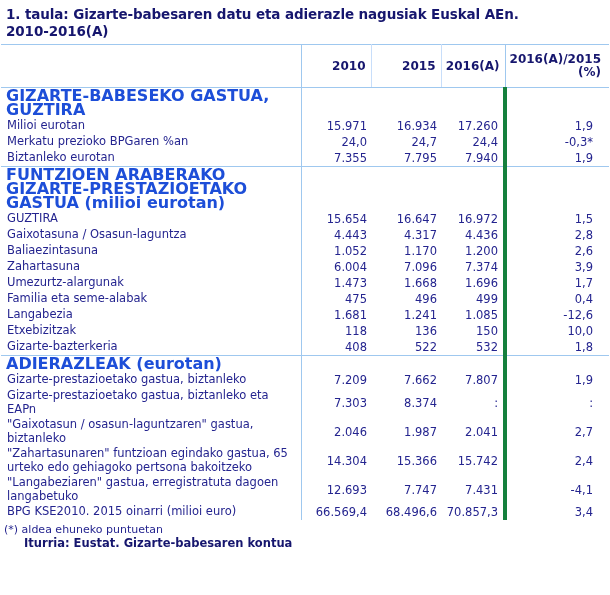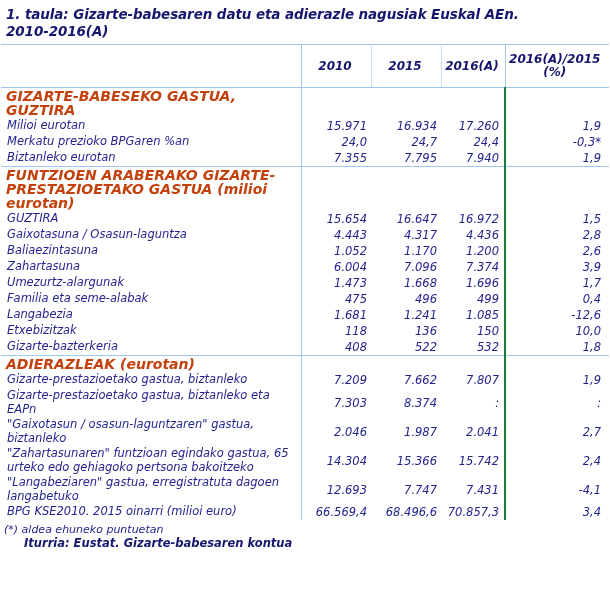--- a/index.html
+++ b/index.html
@@ -13,21 +13,20 @@
     font-family: "DejaVu Sans", "Liberation Sans", sans-serif;
     color: #1a1a8c;
     overflow: hidden;
   }
   .page {
     width: 558px;
     height: 595px;
     position: relative;
     box-sizing: border-box;
     padding: 0;
-    font-style: italic;
   }
   .title {
     font-size: 13.5px;
     font-weight: bold;
     line-height: 17px;
     color: #16166e;
     padding: 6px 6px 4px 6px;
     letter-spacing: -0.1px;
   }
   table.maintable {
@@ -48,21 +47,21 @@
     font-size: 11.5px;
     color: #24248f;
   }
   thead tr.head-row th {
     border-top: 1px solid #9fc8ef;
     border-bottom: 1px solid #9fc8ef;
     font-weight: bold;
     font-size: 12px;
     color: #16166e;
     height: 38px;
-    text-align: center;
+    text-align: right;
     padding: 2px 5px 2px 3px;
     line-height: 13px;
   }
   thead tr.head-row th.h-label {
     border-right: 1px solid #9fc8ef;
   }
   thead tr.head-row th.h-y1 { border-right: 1px solid #c8defa; }
   thead tr.head-row th.h-y2 { border-right: 1px solid #c8defa; }
   thead tr.head-row th.h-y3 { border-right: 1px solid #9fc8ef; }
   thead tr.head-row th.h-var { padding-right: 8px; }
@@ -74,30 +73,30 @@
     padding: 1px 4px 1px 6px;
     text-align: left;
     line-height: 13.5px;
   }
   tbody td.num {
     text-align: right;
     padding: 1px 4px 1px 2px;
     white-space: nowrap;
   }
   tbody td.num.n3 {
-    border-right: 2px solid #15803d;
+    border-right: 4px solid #15803d;
     padding-right: 5px;
   }
   tbody td.num.nvar {
-    padding-right: 8px;
+    padding-right: 16px;
   }
   tr.section-head td.lbl {
     font-weight: bold;
-    font-size: 14px;
-    color: #c2410c;
+    font-size: 16px;
+    color: #1d4ed8;
     padding-left: 5px;
     line-height: 14px;
   }
   tr.section-head.with-top td {
     border-top: 1px solid #9fc8ef;
   }
   tr.item td.lbl {
     margin-left: 42px;
   }
   tr.last-row td {

